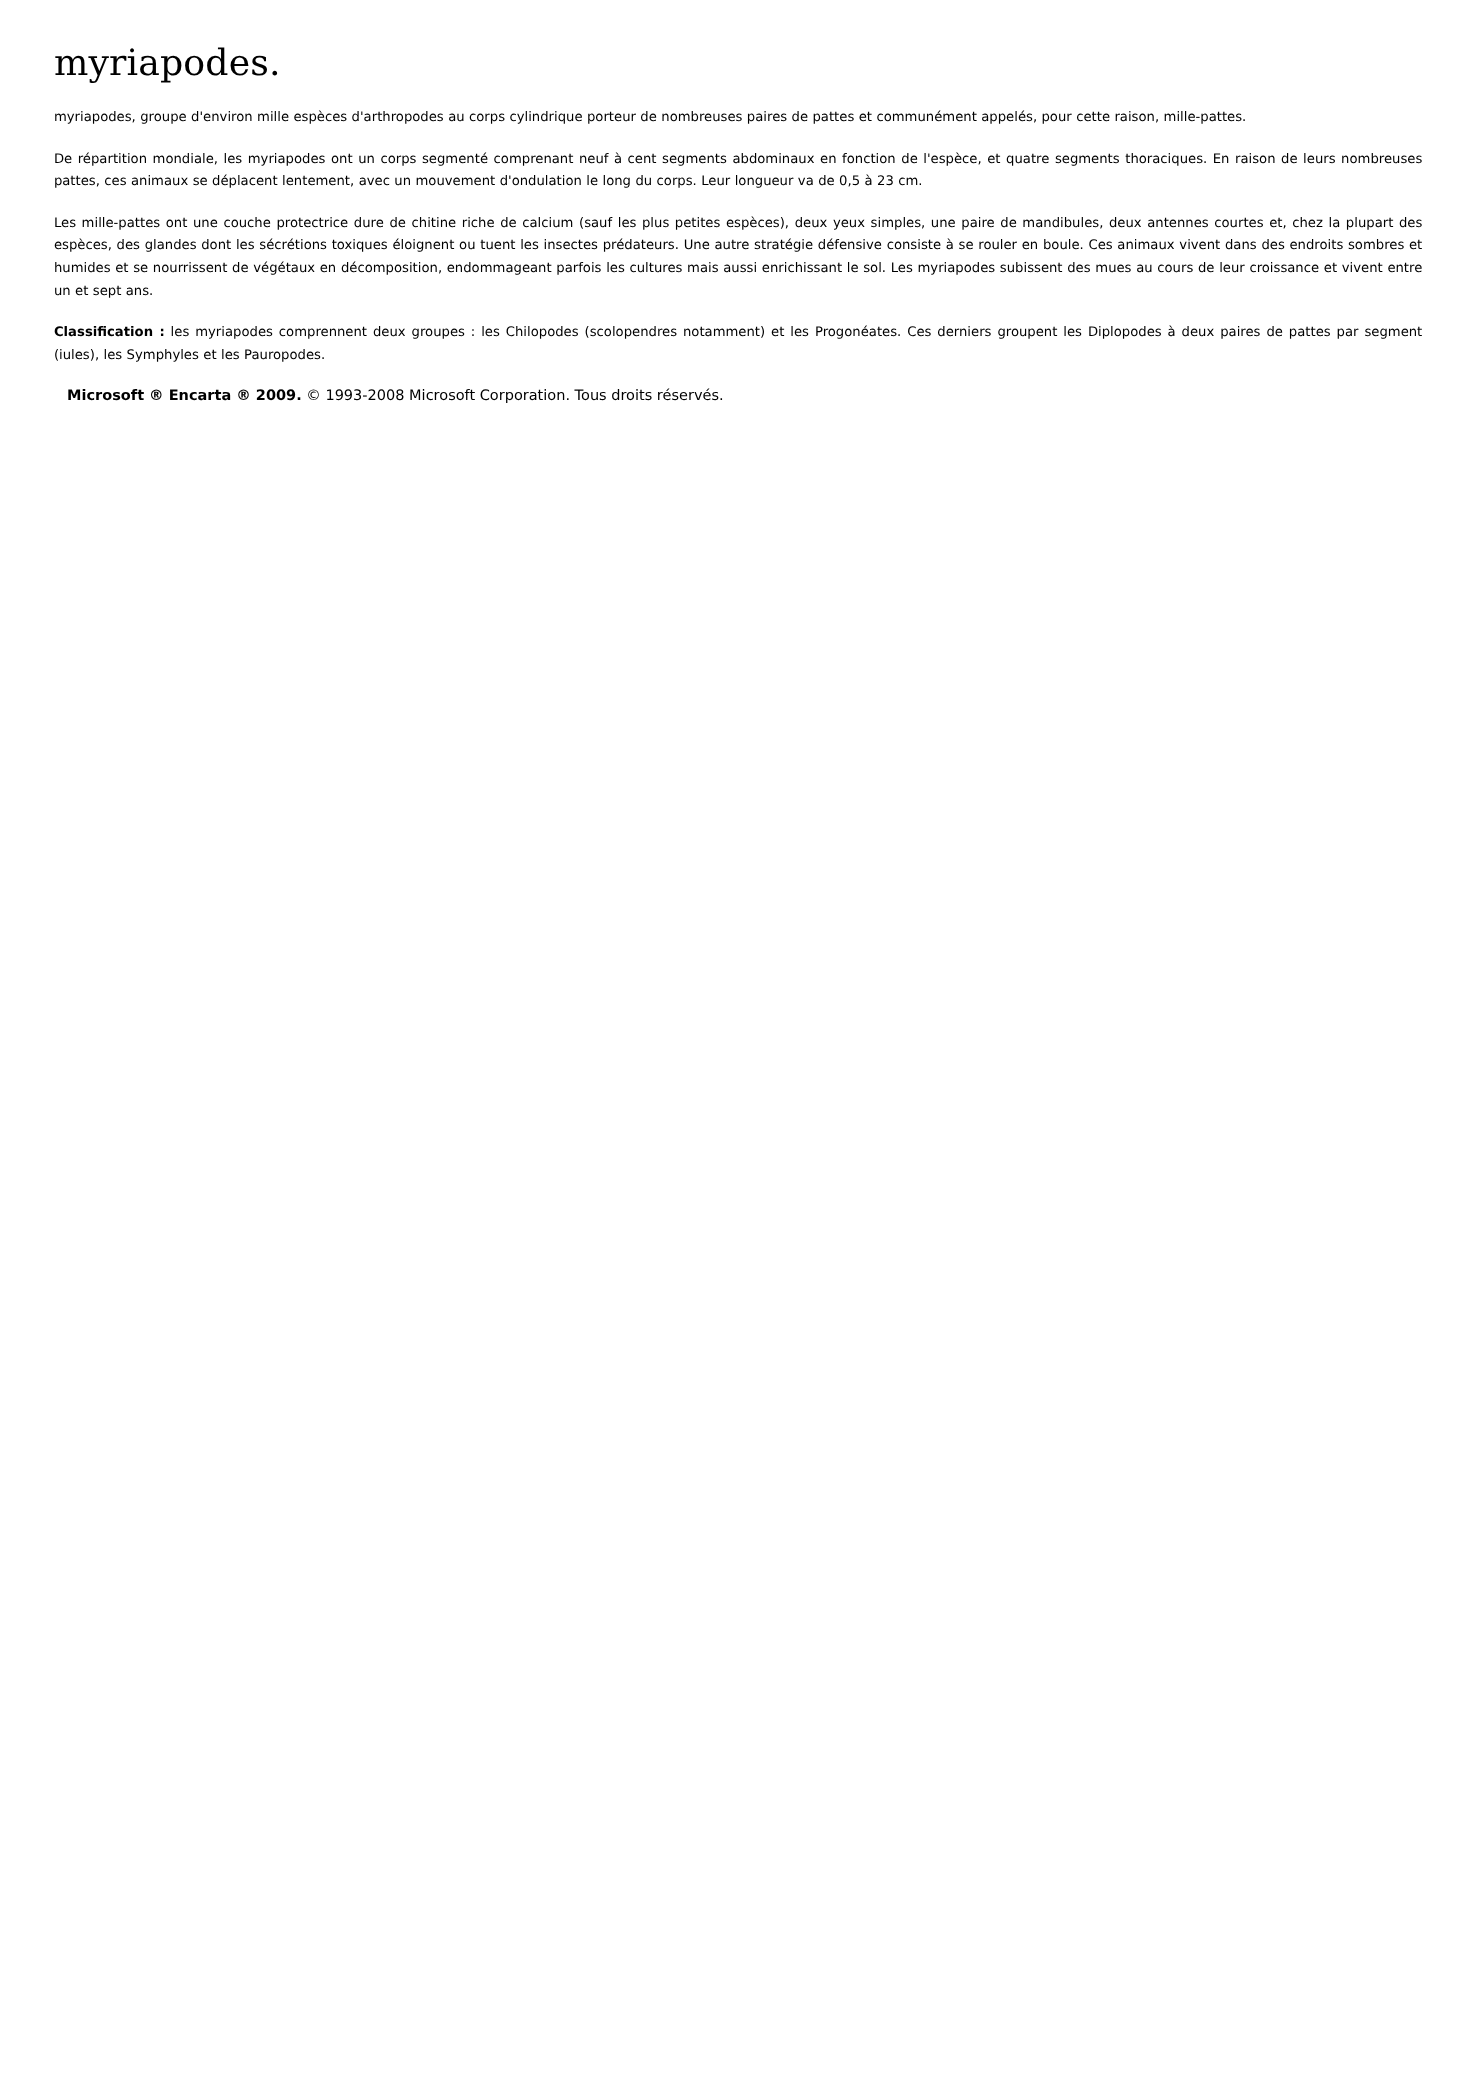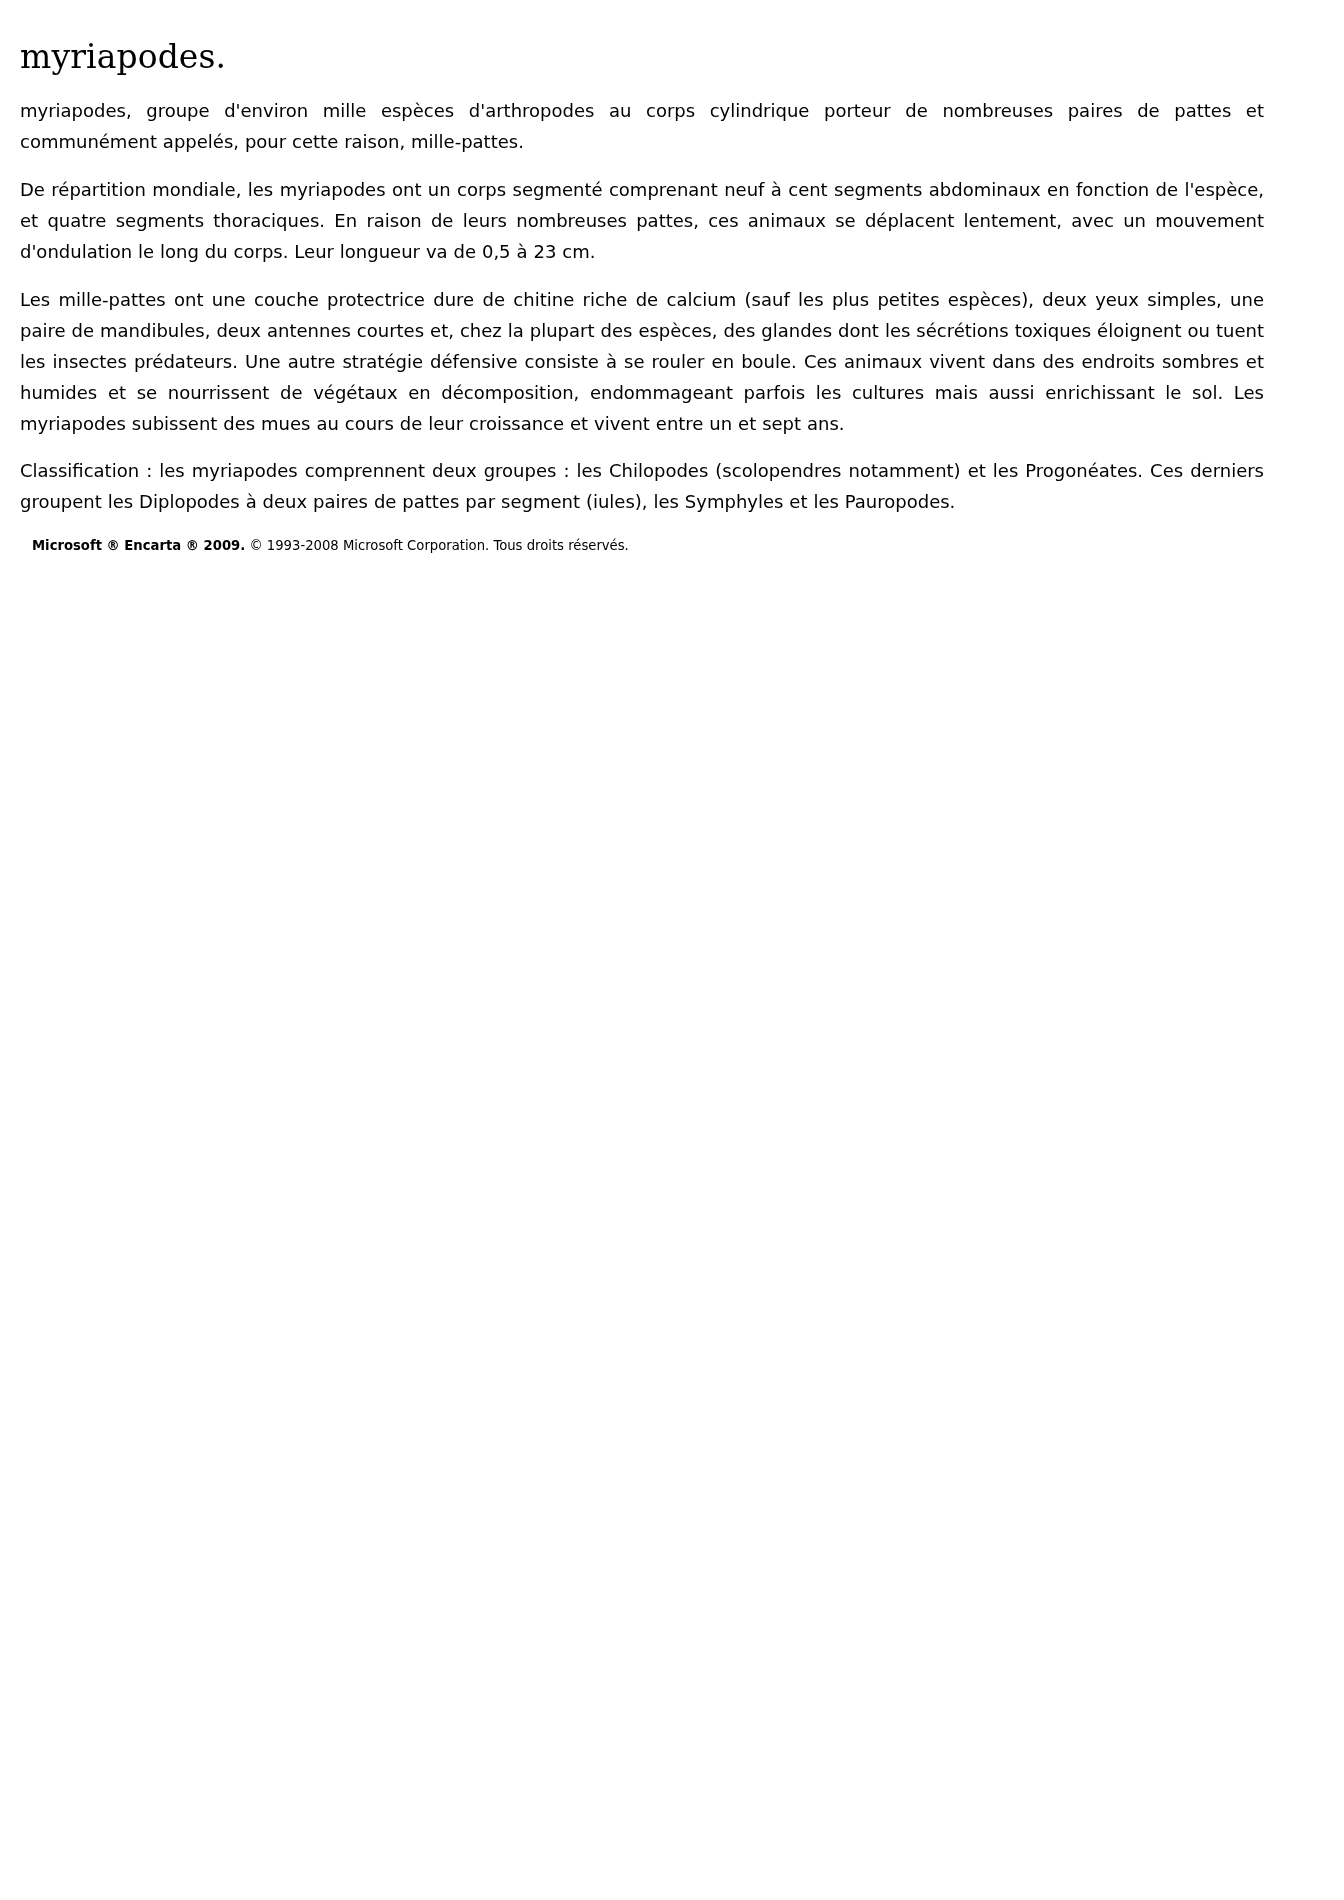--- a/index.html
+++ b/index.html
@@ -10,41 +10,41 @@
   body {
     width: 1344px;
     min-height: 1900px;
     font-family: "DejaVu Sans", sans-serif;
     color: #000000;
   }
   .page {
     width: 1344px;
     min-height: 1900px;
     box-sizing: border-box;
-    padding: 30px 32px 0 20px;
+    padding: 30px 32px 0 49px;
     background: #ffffff;
   }
   .article-title {
     font-family: "DejaVu Serif", serif;
     font-size: 33px;
     font-weight: 400;
     line-height: 1.15;
     margin: 8px 0 20px 0;
     letter-spacing: 0.1px;
   }
   .para {
-    font-size: 18px;
+    font-size: 12px;
     line-height: 1.72;
     text-align: justify;
     margin: 0 0 17px 0;
     max-width: 1244px;
     word-spacing: 0.2px;
   }
   .para b, .para strong {
-    font-weight: normal;
+    font-weight: bold;
     margin-top: 21px;
   }
   .copyright {
     font-size: 13.2px;
     line-height: 1.72;
     margin: 12px;
     max-width: 1244px;
   }
   .copyright .brand {
     font-weight: bold;

